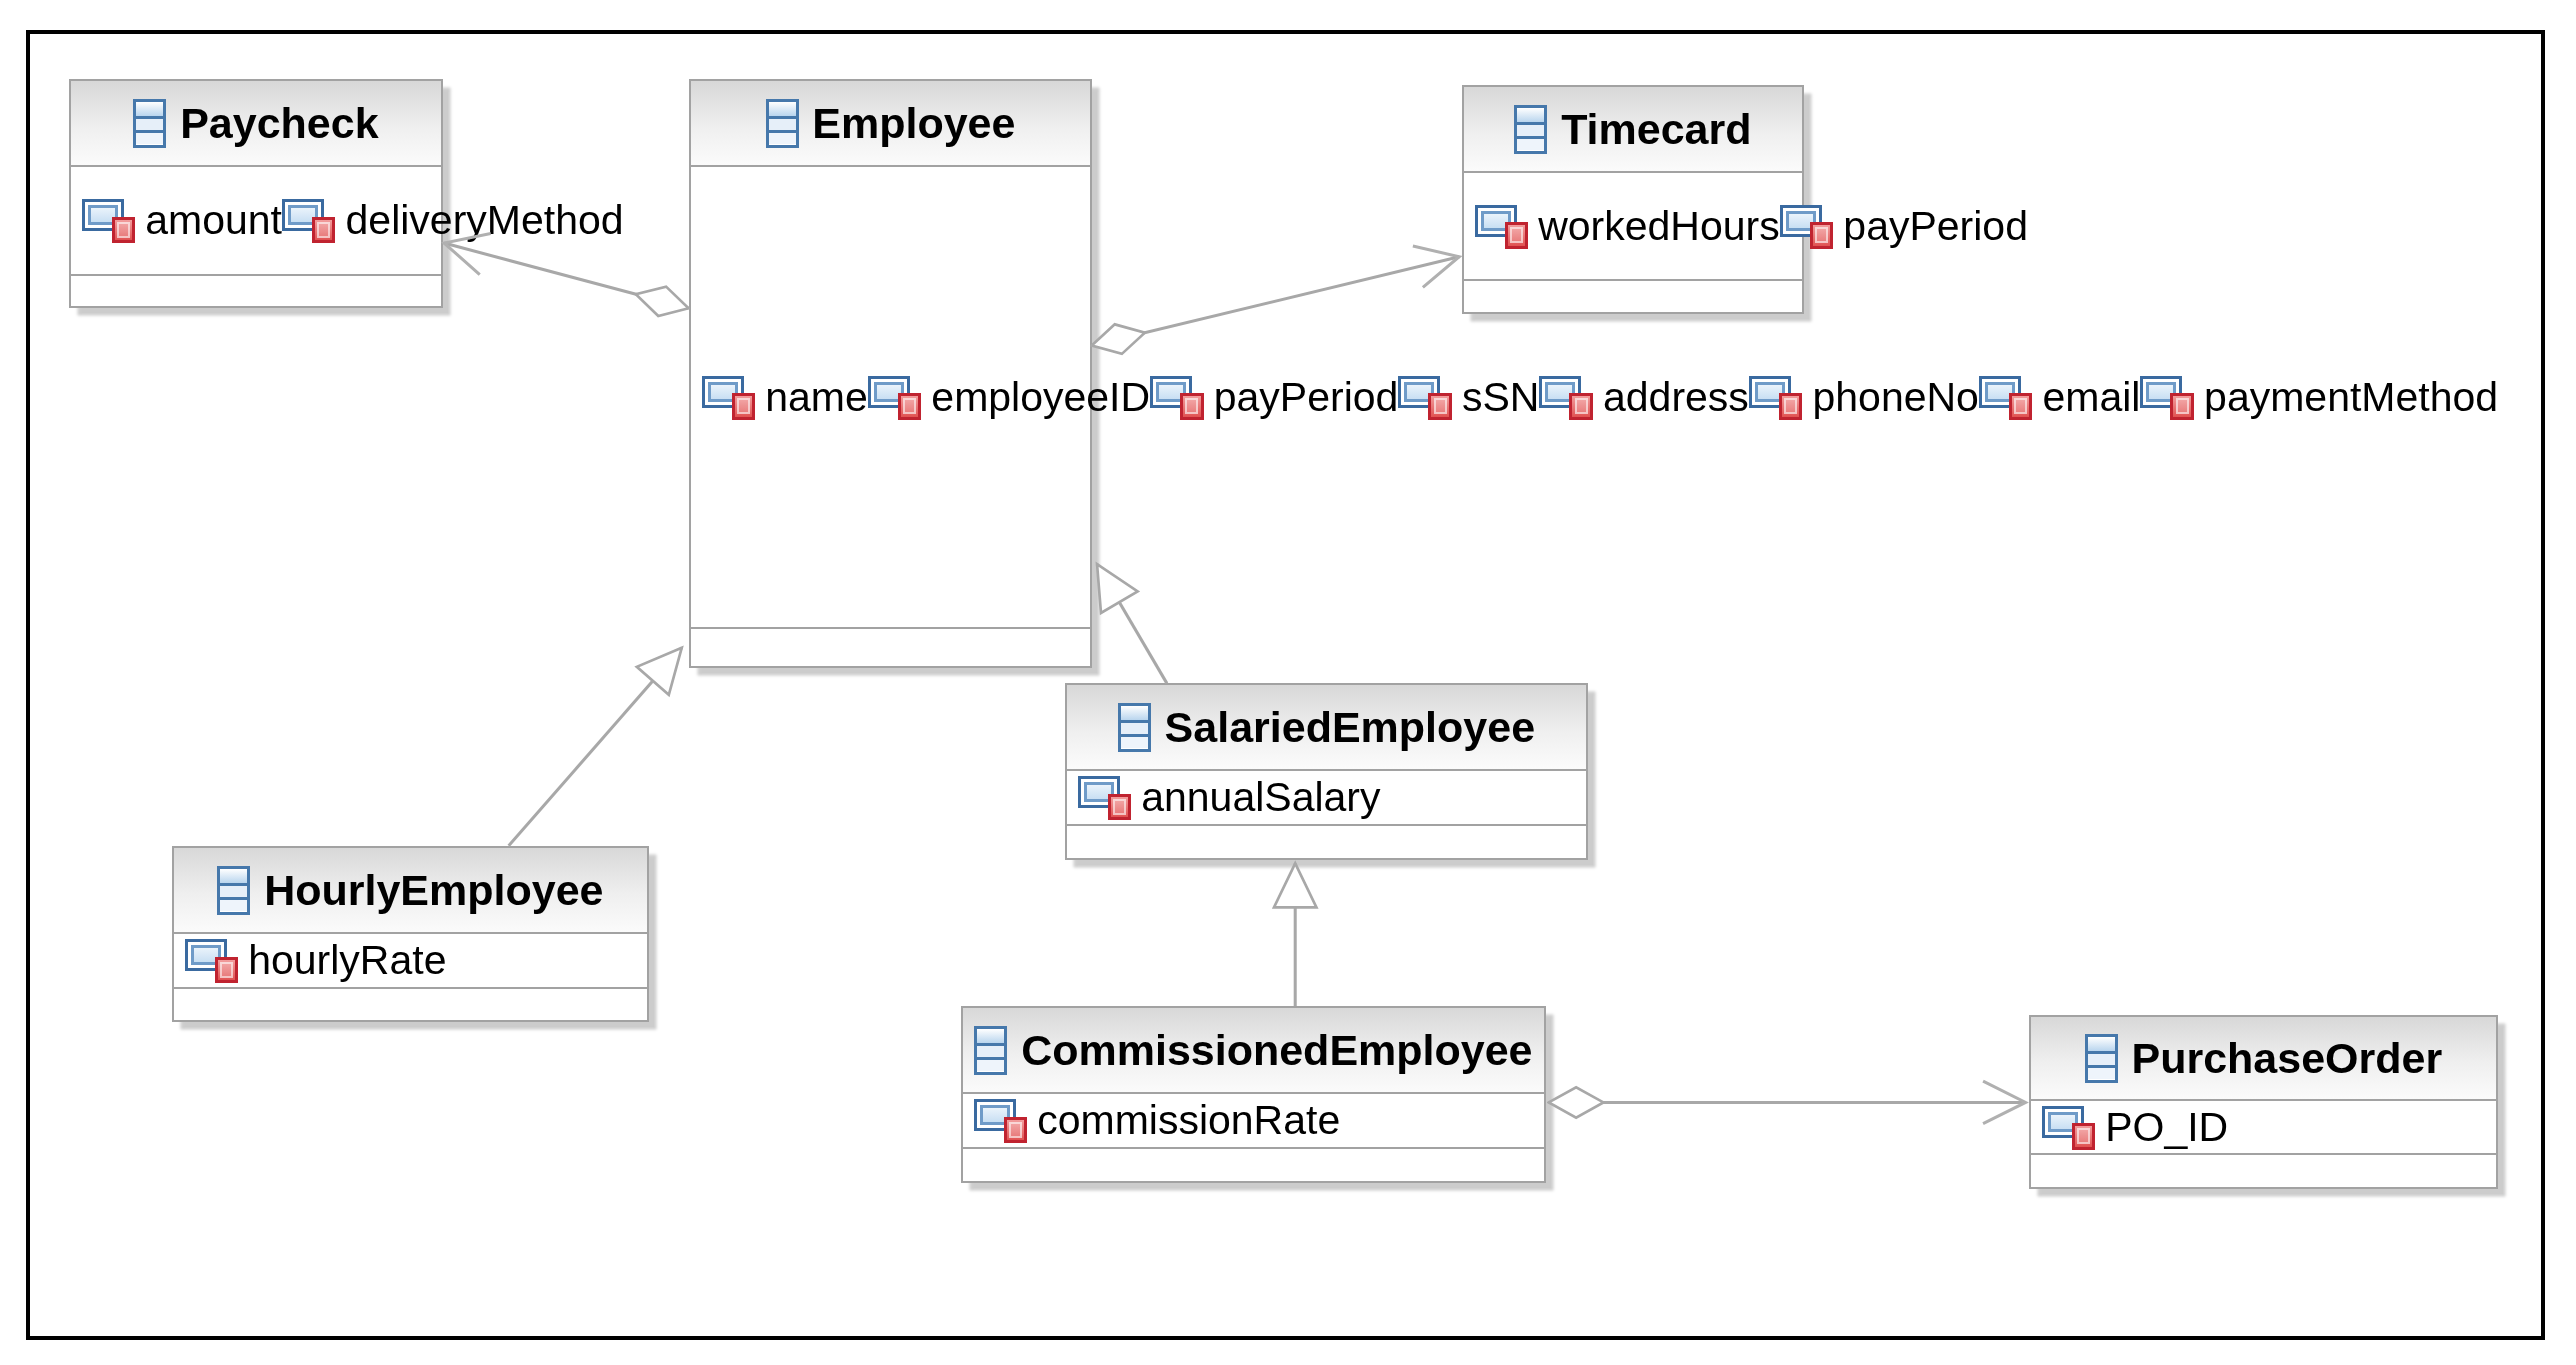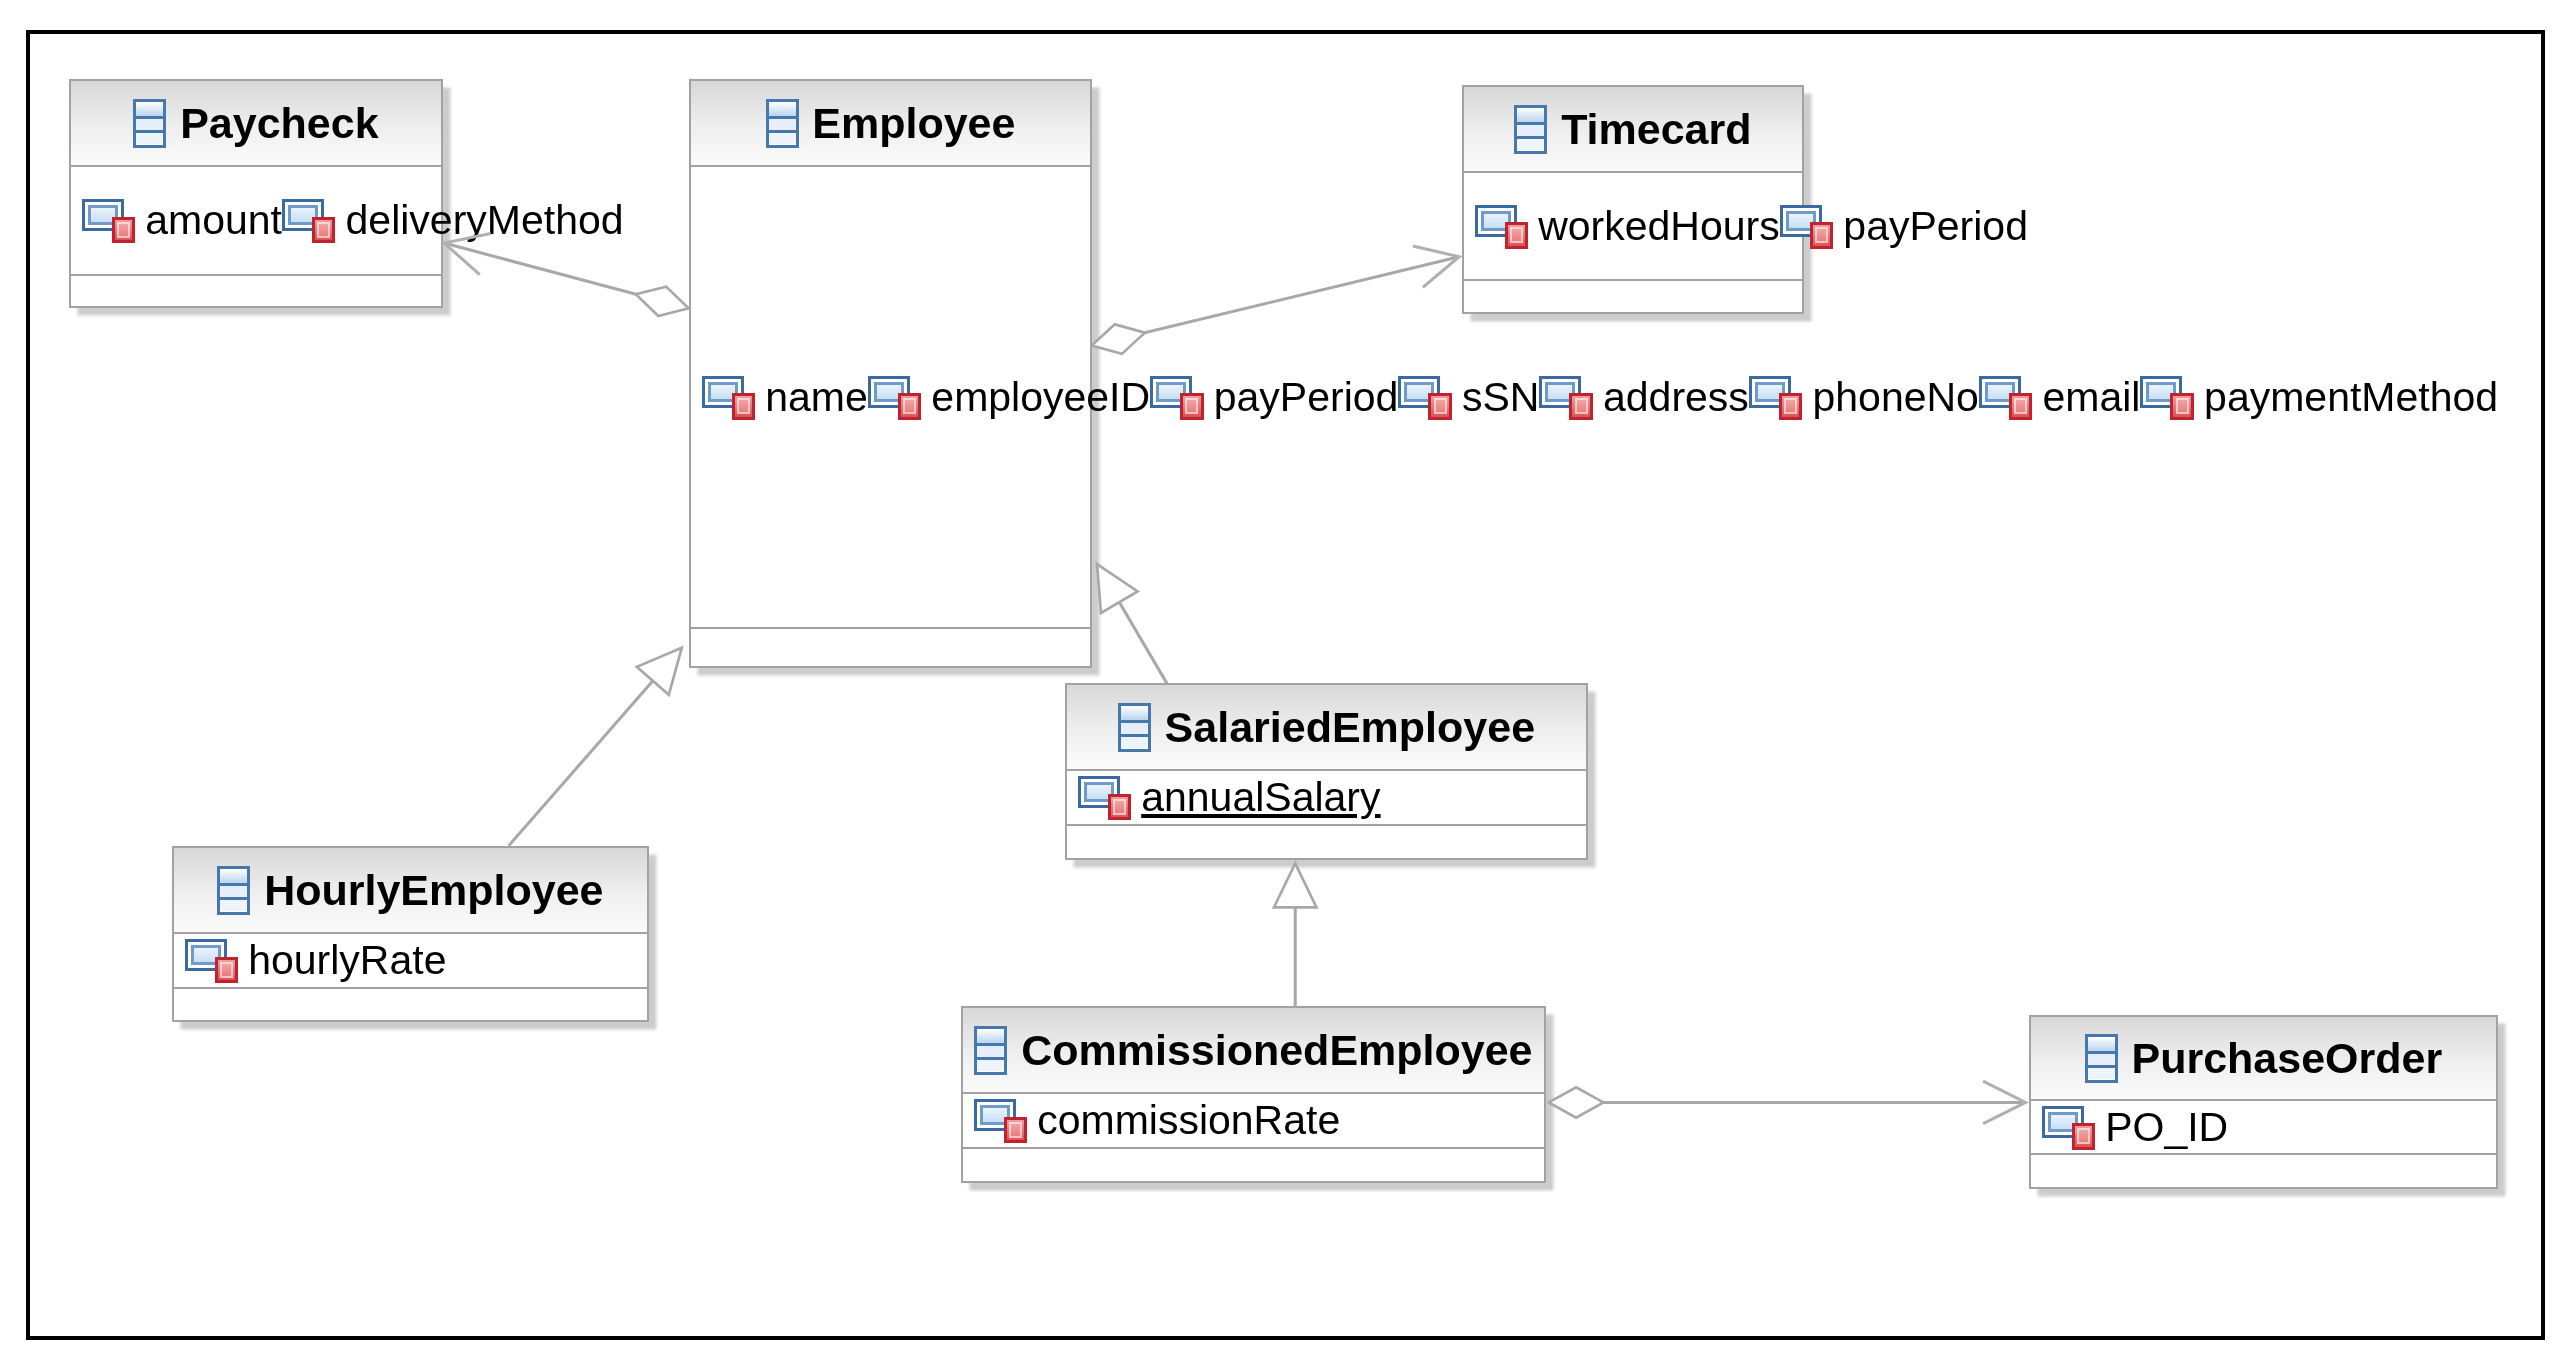--- a/index.html
+++ b/index.html
@@ -240,21 +240,21 @@
     </div>
     <div class="uml-class" style="left: 1065px; top: 683px; width: 523px; height: 177px;">
       <div class="uml-title" style="height: 86px;">
         <span class="cicon">
           <div class="b1"></div>
           <div class="b2"></div>
           <div class="b3"></div>
         </span>
         <span class="cname">SalariedEmployee</span>
       </div>
-      <div class="uml-attrs" style="height: 55px; text-decoration: underline;">
+      <div class="uml-attrs" style="height: 55px;">
         <div class="attr-row">
           <span class="aicon">
             <div class="ablue">
               <div class="ablue-inner"></div>
             </div>
             <div class="ared">
               <div class="ared-inner"></div>
             </div>
           </span>
           <span class="alabel">annualSalary</span>

